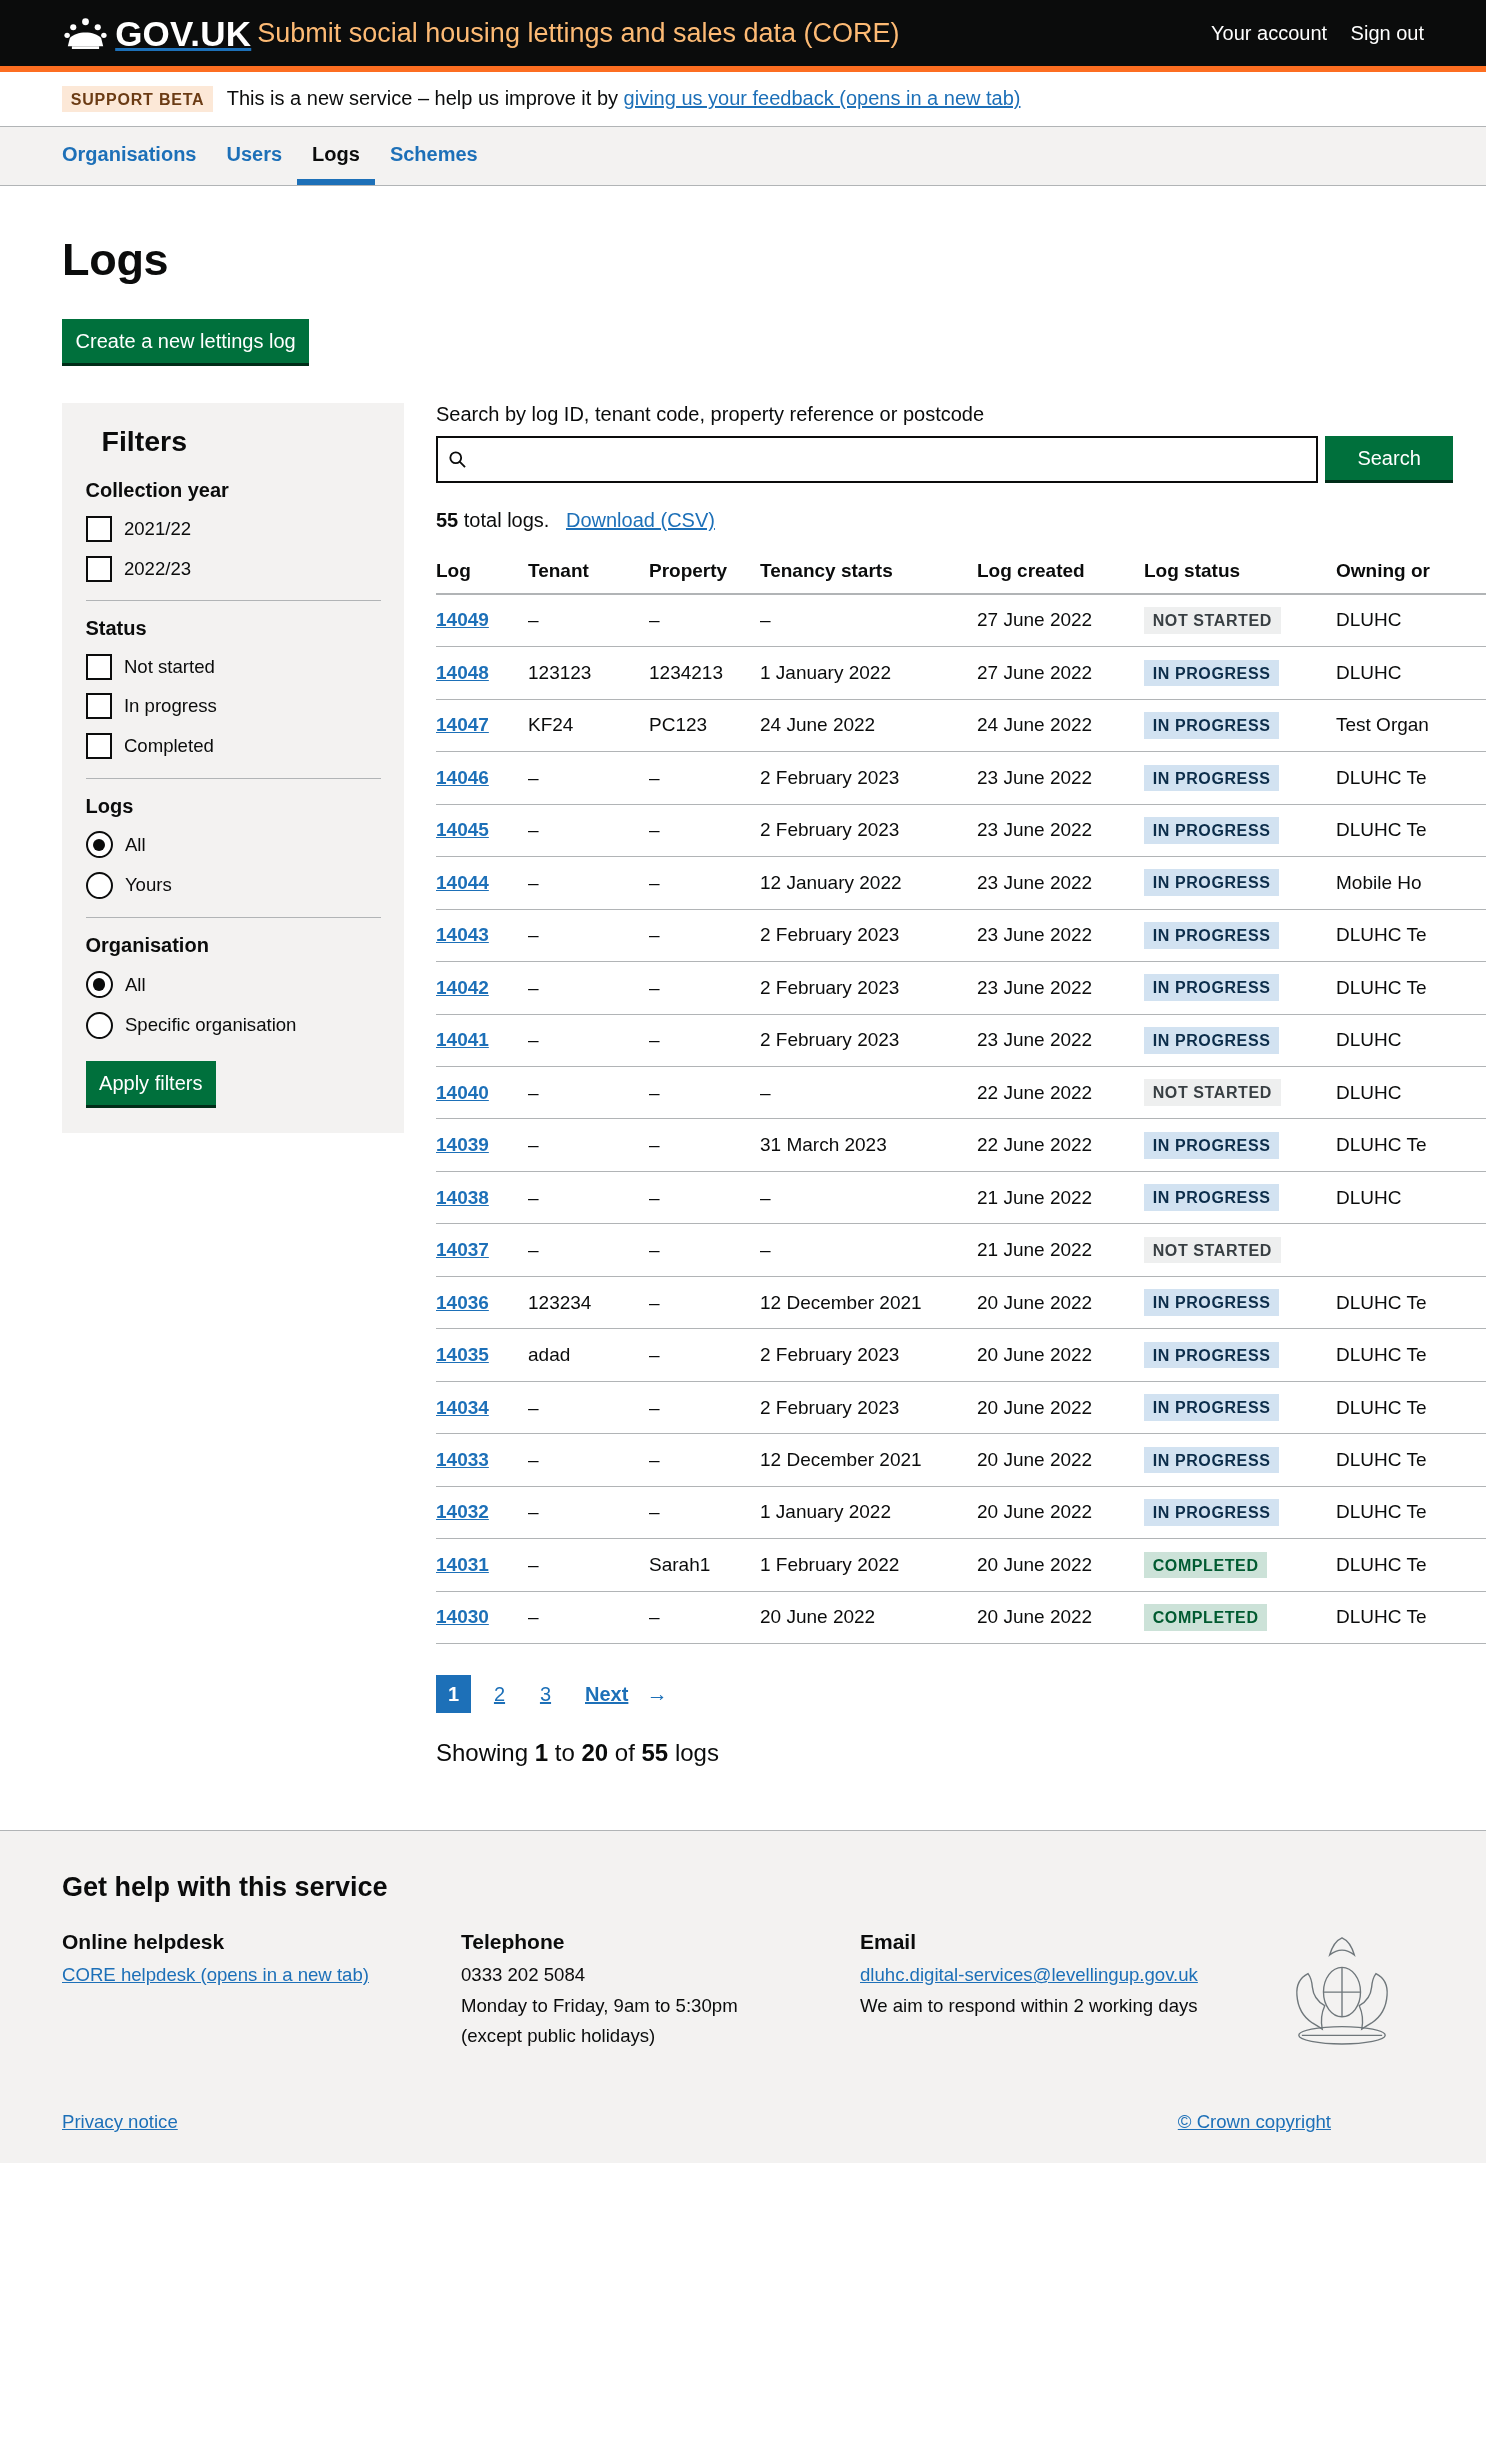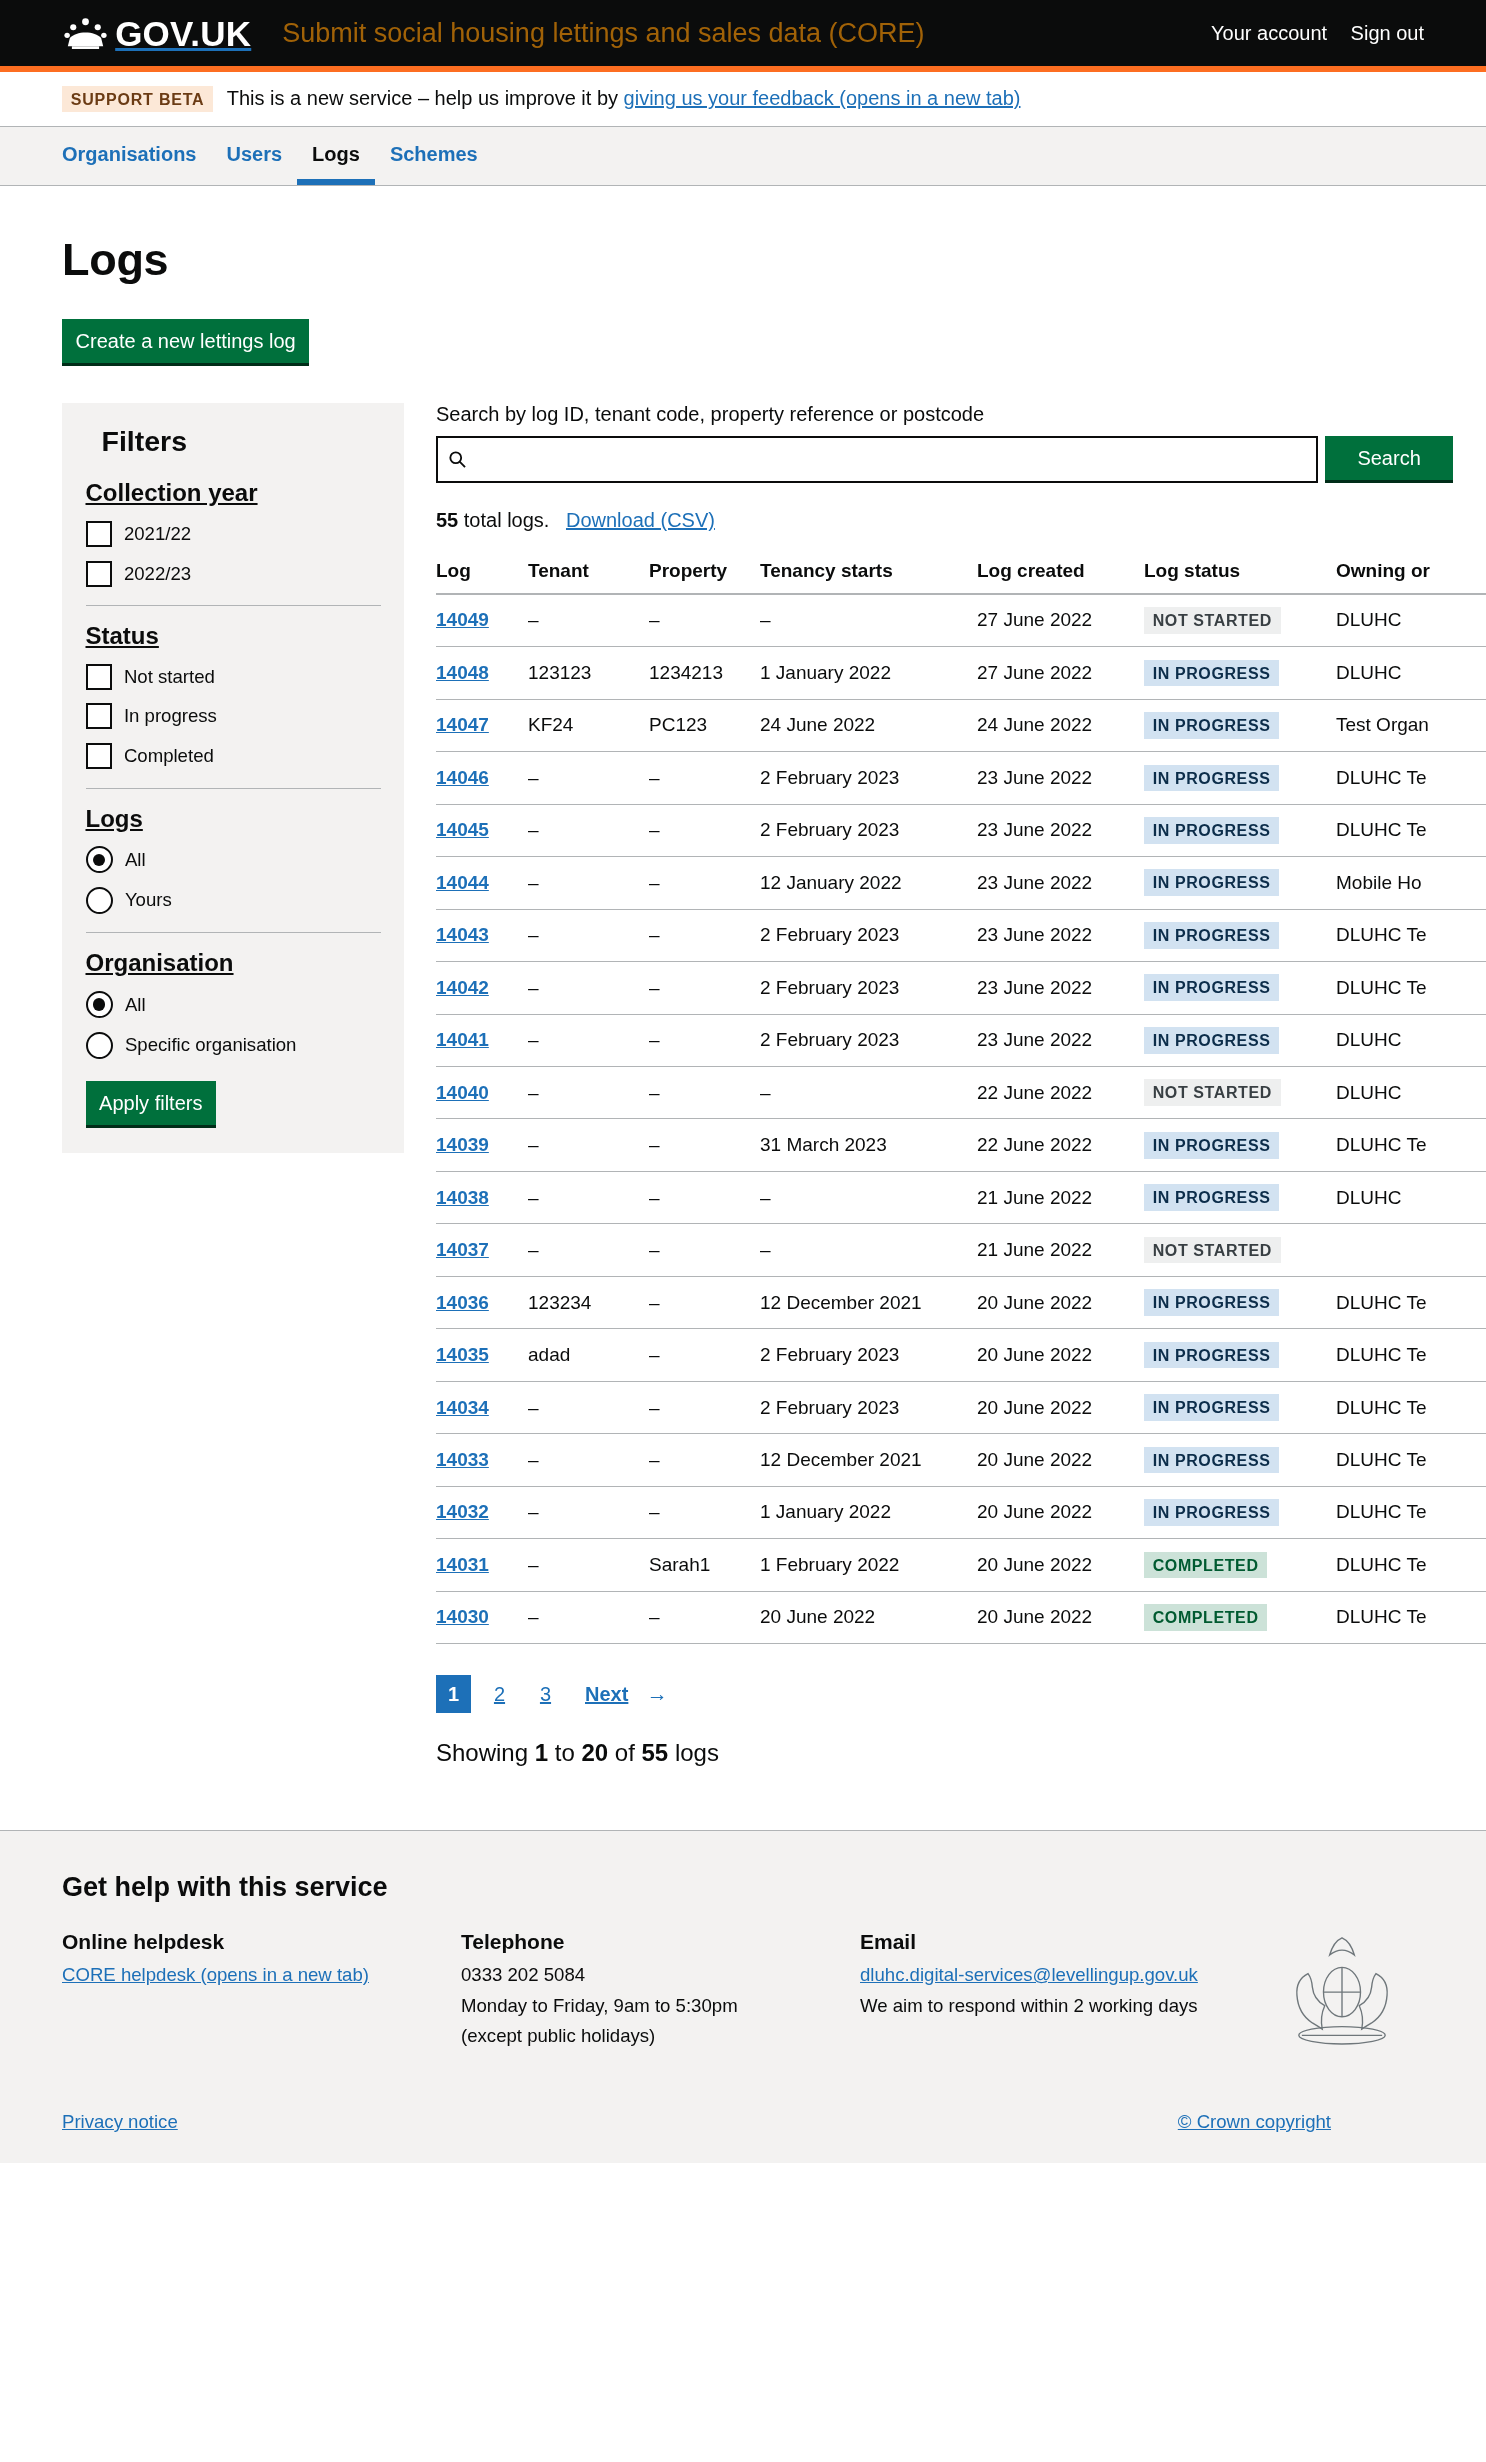--- a/index.html
+++ b/index.html
@@ -25,21 +25,21 @@
     margin: 0 auto;
   }
   .header-inner { display: flex; align-items: center; }
   .crown-block { display:flex; align-items:center; flex: 0 0 auto; }
   .crown-icon { width: 47px; height: 33px; margin-right: 6.2px; display:block; }
   .govuk-logotype-text {
     color:#fff; font-size: 35px; font-weight: 700; letter-spacing: 0.2px;
     line-height: 1; font-family: "Liberation Sans", sans-serif;
   }
   .service-name {
-    color:#a16207; font-size: 27px; line-height:1.1; margin-left: 31px; font-weight: 400;
+    color:#fdba74; font-size: 27px; line-height:1.1; margin-left: 6px; font-weight: 400;
     white-space: nowrap;
   }
   .header-right { margin-left:auto; display:flex; gap: 23.5px; align-items:center; padding-right: 0px;}
   .header-right a { color:#fff; text-decoration: none; font-size: 20px; }
 
   
   .phase-banner {
     border-bottom: 1.2px solid #b1b4b6;
     padding: 13.6px 0 13.6px 0;
     background: #fff;
@@ -101,21 +101,21 @@
   .columns { display:flex; align-items: flex-start; }
 
   
   .filters {
     width: 342px;
     flex: 0 0 342px;
     background:#f3f2f1;
     padding: 22px 23.5px 25px 23.5px;
   }
   .filters h2 { font-size: 28.5px; margin: 0 0 21px 16px; font-weight:700; }
-  .filter-group-title { font-size: 24px; font-weight:700; margin: 0 0 13.6px 0; text-decoration: underline; }
+  .filter-group-title { font-size: 20px; font-weight:700; margin: 0 0 13.6px 0; }
   .filter-sep { border:0; border-top:1.2px solid #b1b4b6; margin: 18.6px 0 16px 0; }
   .choice { display:flex; align-items:center; margin-bottom: 13.6px; }
   .cbox {
     width:26px; height:26px; border:2.5px solid #0b0c0c; background:#fff;
     flex:0 0 26px; margin-right: 12.4px;
   }
   .radio {
     width:27px; height:27px; border:2.5px solid #0b0c0c; border-radius:50%;
     background:#fff; flex:0 0 27px; margin-right: 12.4px;
     display:flex; align-items:center; justify-content:center;

